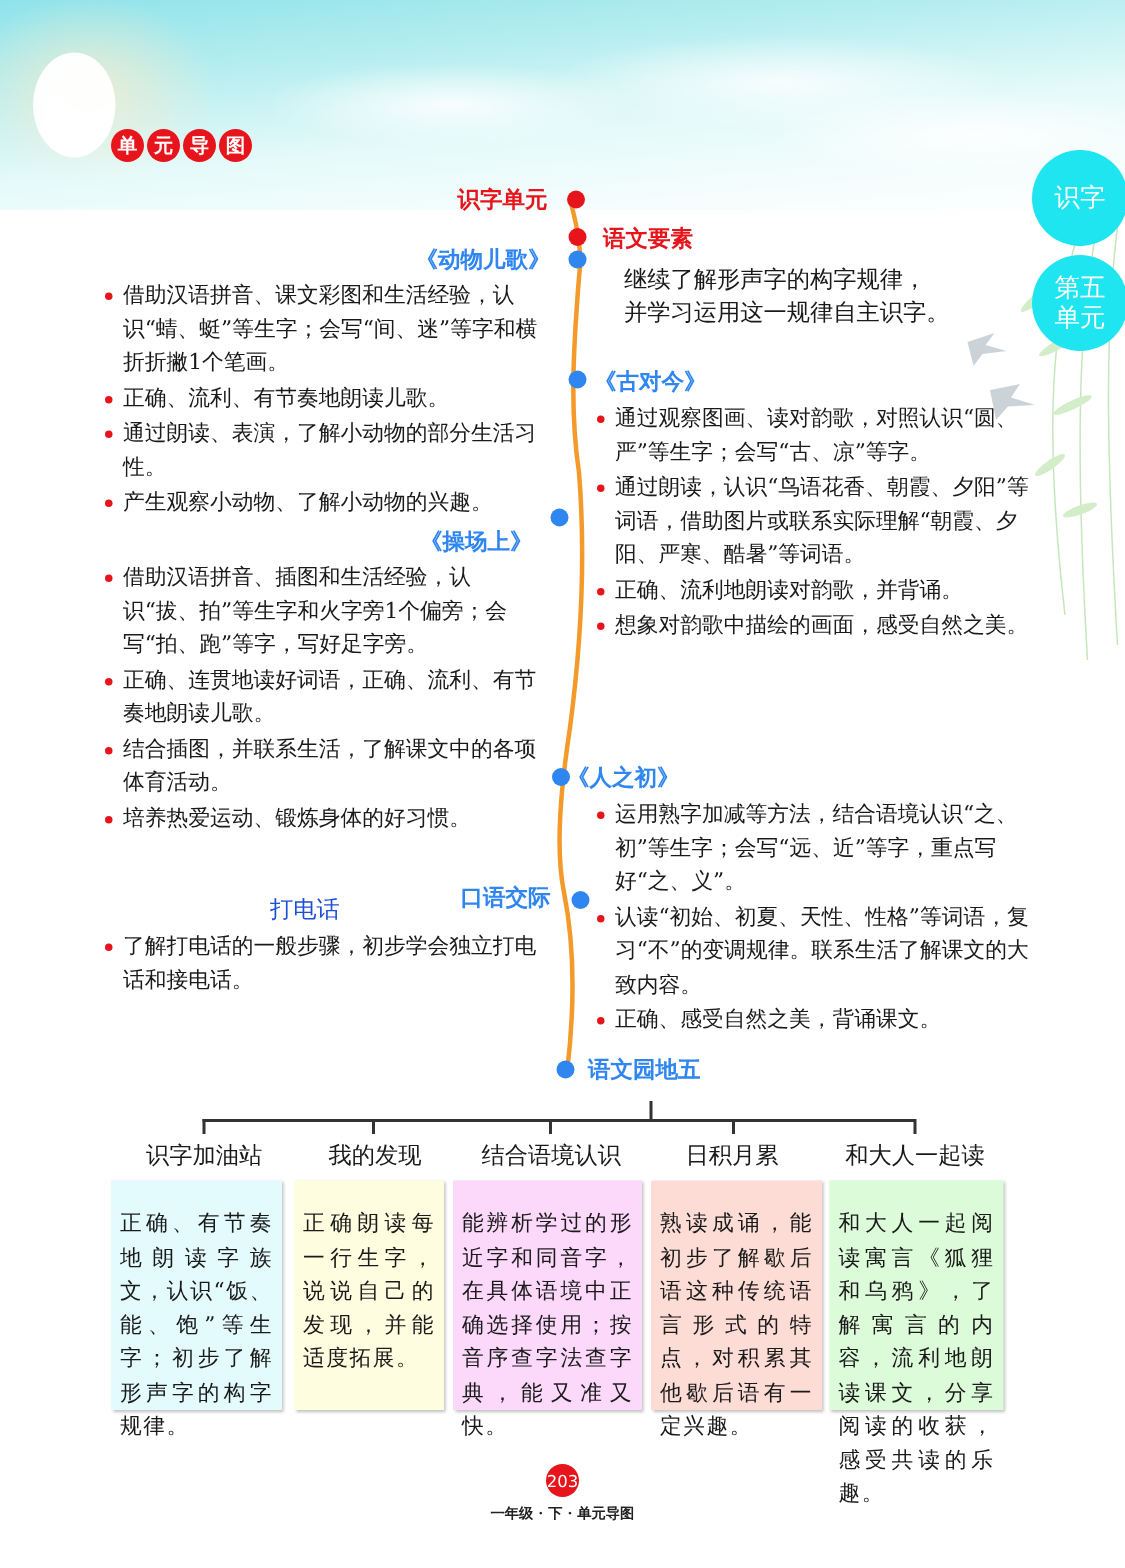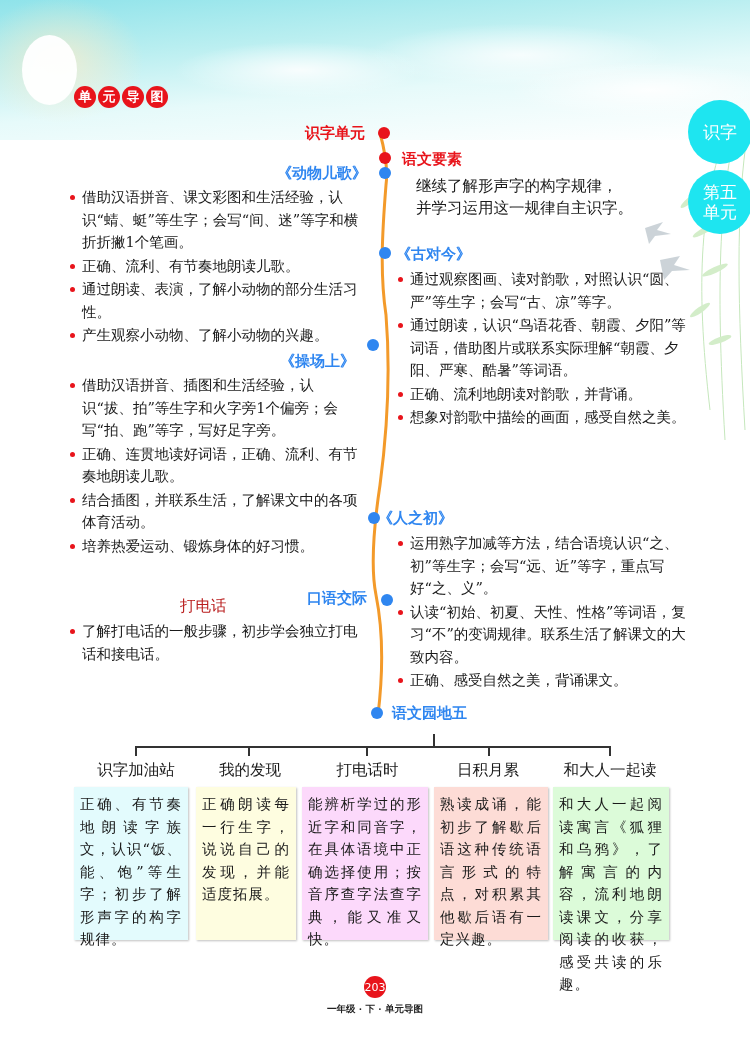--- a/index.html
+++ b/index.html
@@ -38,29 +38,29 @@
   .lbl { position:absolute; font-family:"DejaVu Sans", sans-serif; font-weight:bold; font-size:15px; white-space:nowrap; }
   .lbl.red { color:#e8141b; }
   .lbl.blue { color:#2f86f0;font-family:Liberation Mono, monospace; }
 
   .plain { position:absolute; font-family:"DejaVu Sans", sans-serif; font-size:15.5px; line-height:22px; color:#1a1a1a; }
 
   .blist { position:absolute; list-style:none; font-size:14.5px; line-height:22.5px; }
   .blist li { position:relative; padding-left:12px; margin-bottom:1px; }
   .blist li::before { content:""; position:absolute; left:0; top:9px; width:5px; height:5px; border-radius:50%; background:#e8141b; }
 
-  .sub-heading { position:absolute; font-family:"DejaVu Sans", sans-serif; font-size:15.5px; color:#b91c1c; }
+  .sub-heading { position:absolute; font-family:"DejaVu Sans", sans-serif; font-size:15.5px; color:#1d4ed8; }
 
   .tree { position:absolute; left:135px; top:740px; width:475px; height:16px; }
   .tree .h { position:absolute; left:0; top:6px; width:475px; height:1.5px; background:#333; }
   .tree .v { position:absolute; width:1.5px; background:#333; }
 
   .col-title { position:absolute; top:760px; font-family:"DejaVu Sans", sans-serif; font-size:15.5px; text-align:center; color:#1a1a1a; }
 
-  .card { position:absolute; top:787px; height:153px; padding:6px 6px; font-size:14.5px; line-height:22.5px;
+  .card { position:absolute; top:787px; height:153px; padding:18px 6px; font-size:14.5px; line-height:22.5px;
     letter-spacing:1px; box-shadow:1px 1px 2px rgba(0,0,0,0.25); text-align:justify; }
 
   .page-num { position:absolute; left:364px; top:976px; width:22px; height:22px; border-radius:50%; background:#e8141b;
     color:#fff; font-family:"DejaVu Sans", sans-serif; font-size:11px; display:flex; align-items:center; justify-content:center; }
   .footer { position:absolute; left:0; width:750px; top:1003px; text-align:center; font-size:9.5px; font-weight:bold; color:#222; }
 </style>
 </head>
 <body>
 
 <div class="sky"></div>
@@ -164,21 +164,21 @@
   <div class="v" style="left:298px; top:-6px; height:12px;"></div>
   <div class="v" style="left:0px; top:6px; height:10px;"></div>
   <div class="v" style="left:113px; top:6px; height:10px;"></div>
   <div class="v" style="left:231px; top:6px; height:10px;"></div>
   <div class="v" style="left:353px; top:6px; height:10px;"></div>
   <div class="v" style="left:474px; top:6px; height:10px;"></div>
 </div>
 
 <span class="col-title" style="left:86px; width:100px;">识字加油站</span>
 <span class="col-title" style="left:195px; width:110px;">我的发现</span>
-<span class="col-title" style="left:310px; width:115px;">打电话时</span>
+<span class="col-title" style="left:310px; width:115px;">结合语境认识</span>
 <span class="col-title" style="left:435px; width:106px;">日积月累</span>
 <span class="col-title" style="left:550px; width:120px;">和大人一起读</span>
 
 <div class="card" style="left:74px; width:114px; background:#e3fbfd;">正确、有节奏地朗读字族文，认识“饭、能、饱”等生字；初步了解形声字的构字规律。</div>
 <div class="card" style="left:196px; width:100px; background:#fefde0;">正确朗读每一行生字，说说自己的发现，并能适度拓展。</div>
 <div class="card" style="left:302px; width:126px; background:#fcd9fb;">能辨析学过的形近字和同音字，在具体语境中正确选择使用；按音序查字法查字典，能又准又快。</div>
 <div class="card" style="left:434px; width:114px; background:#fddcd6;">熟读成诵，能初步了解歇后语这种传统语言形式的特点，对积累其他歇后语有一定兴趣。</div>
 <div class="card" style="left:553px; width:116px; background:#dcfbd9;">和大人一起阅读寓言《狐狸和乌鸦》，了解寓言的内容，流利地朗读课文，分享阅读的收获，感受共读的乐趣。</div>
 
 <div class="page-num">203</div>

